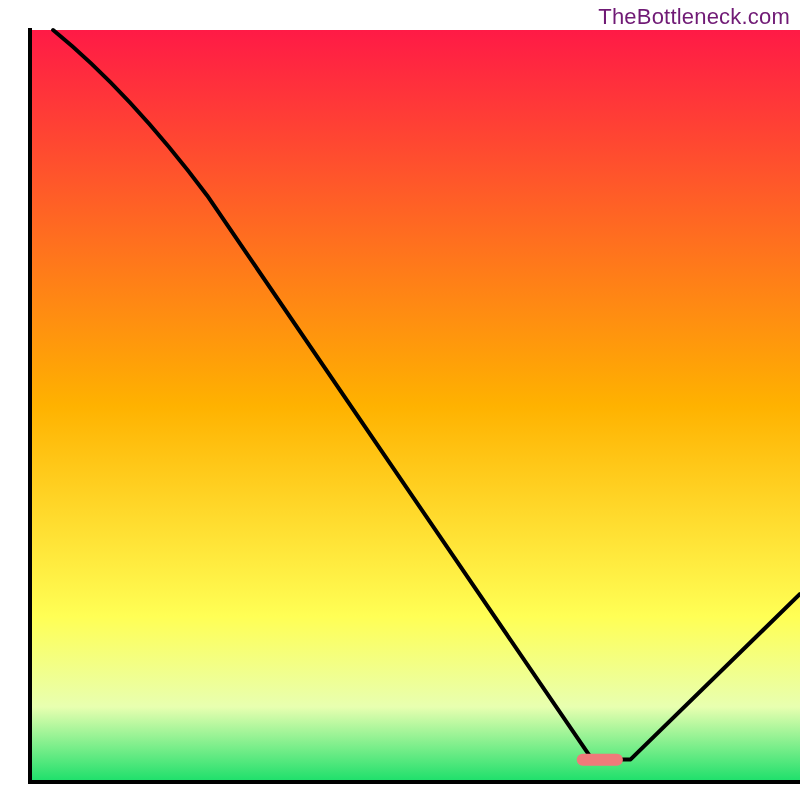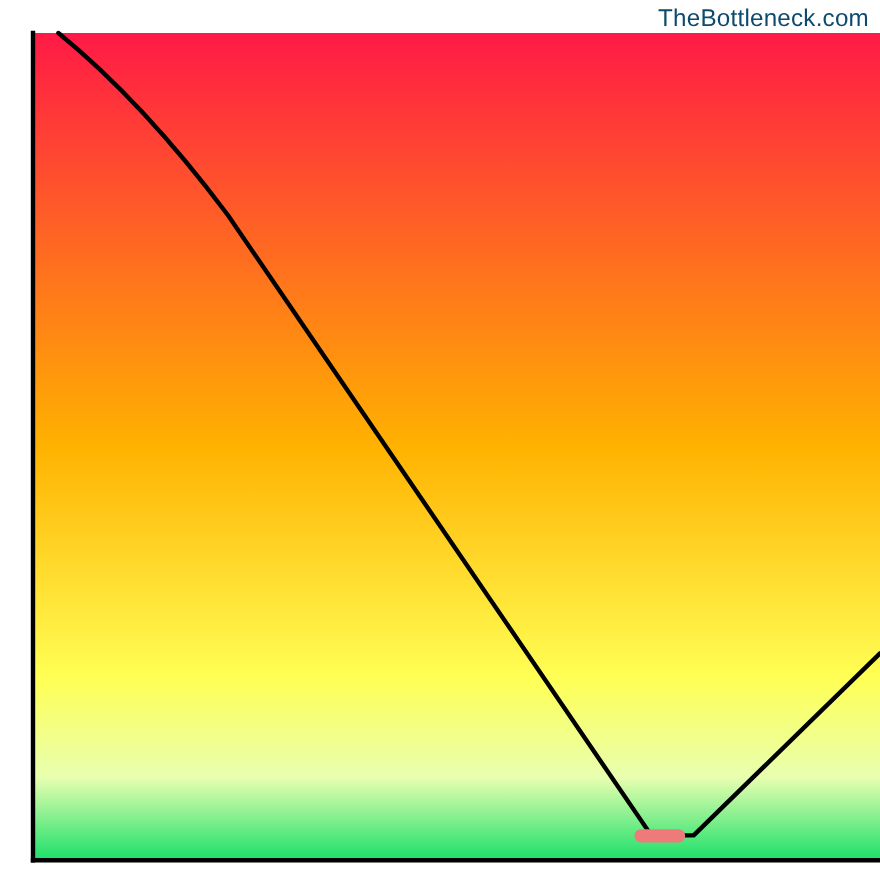--- a/index.html
+++ b/index.html
@@ -13,21 +13,21 @@
   .wrap {
     position: relative;
     width: 800px;
     height: 800px;
   }
   .watermark {
     position: absolute;
     top: 4px;
     right: 10px;
     font-size: 22px;
-    color: #0c4a6e;
+    color: #701a75;
     font-weight: 500;
     letter-spacing: 0.2px;
   }
   svg {
     display: block;
   }
 </style>
 </head>
 <body>
 

